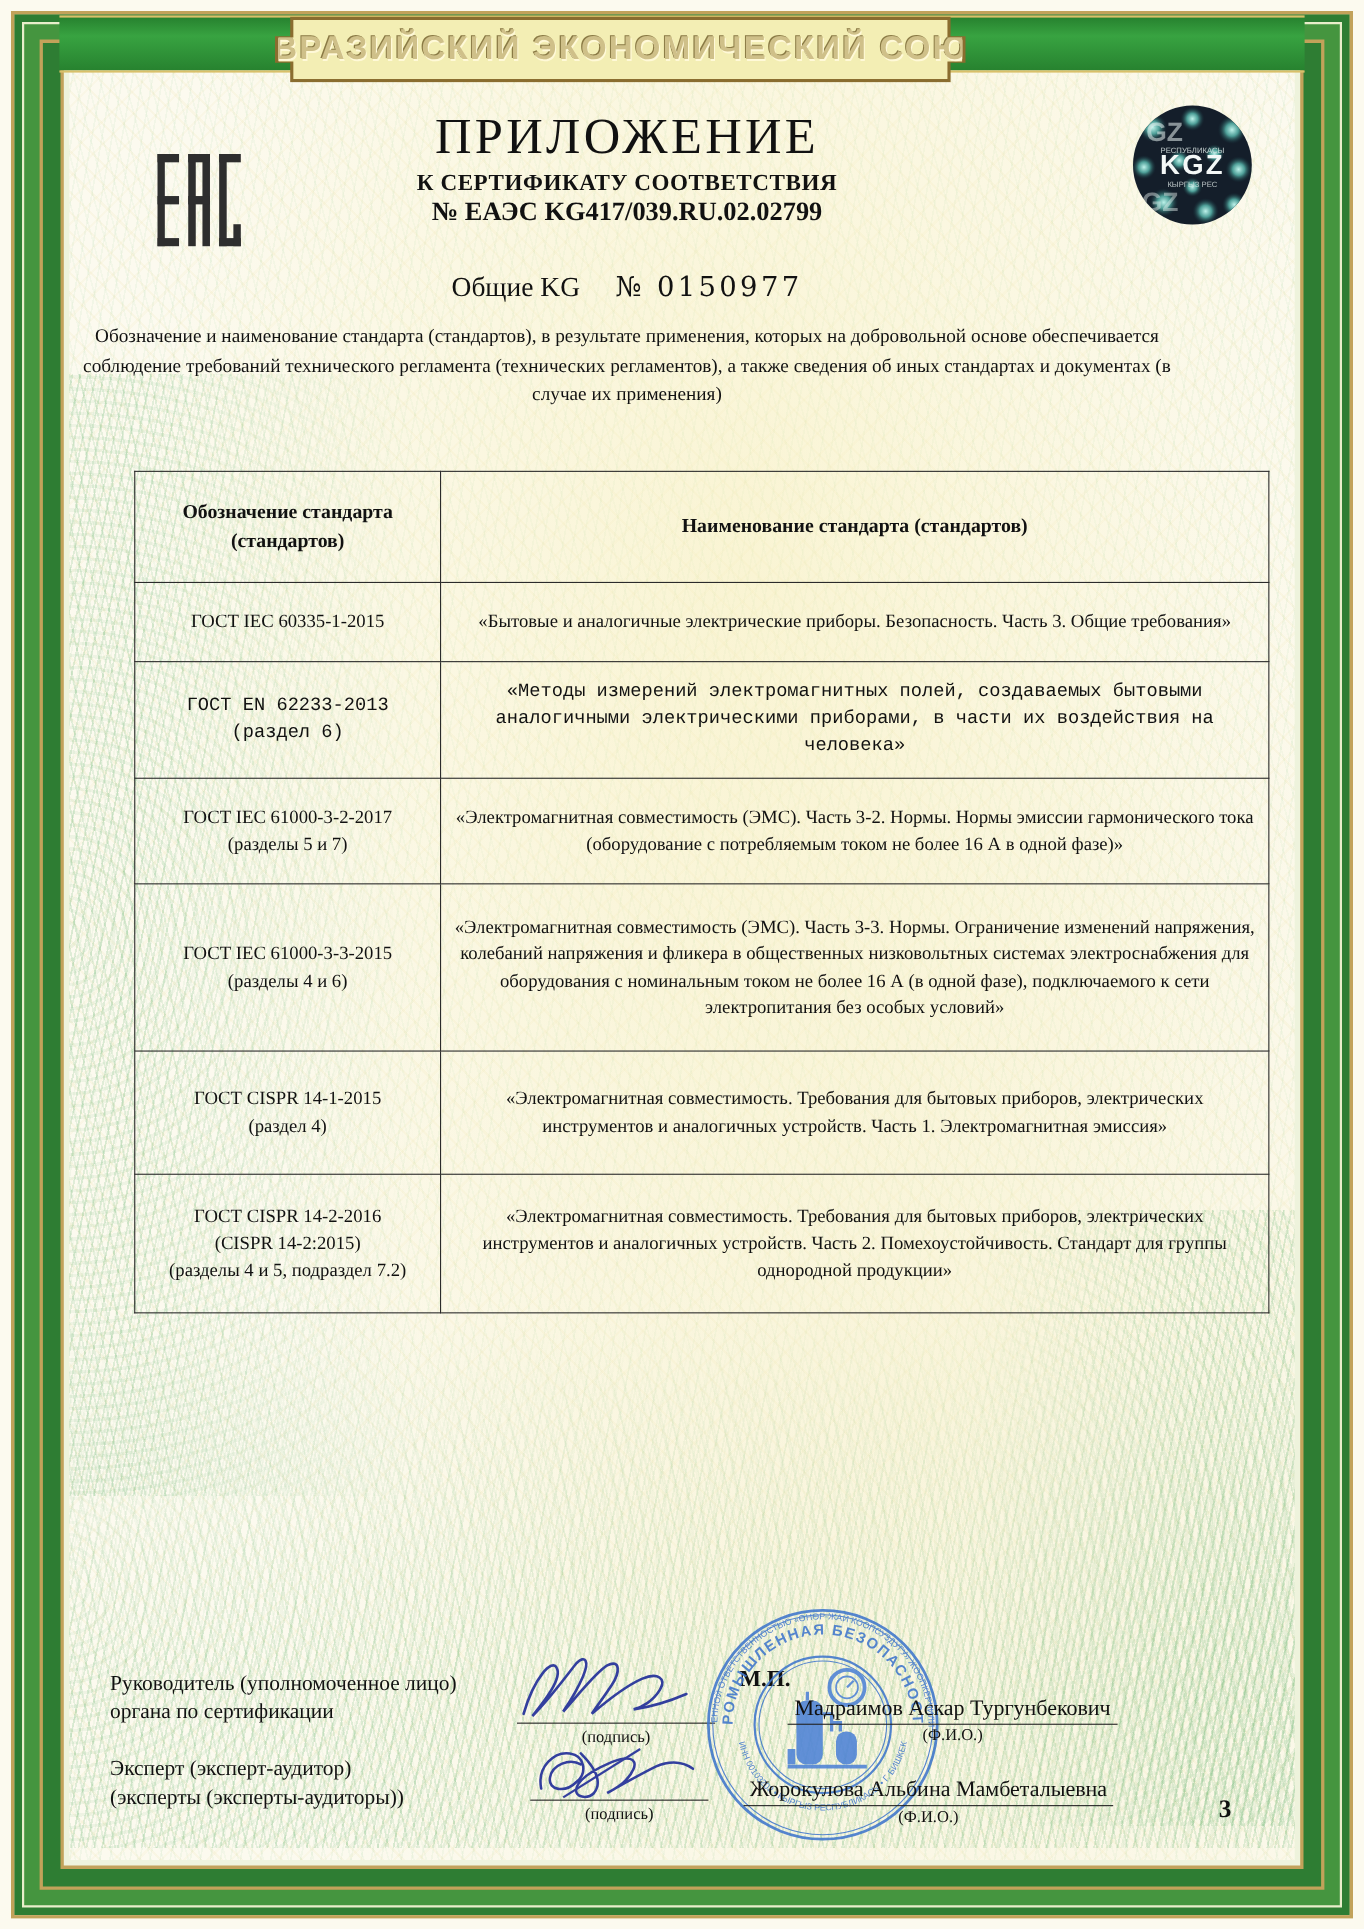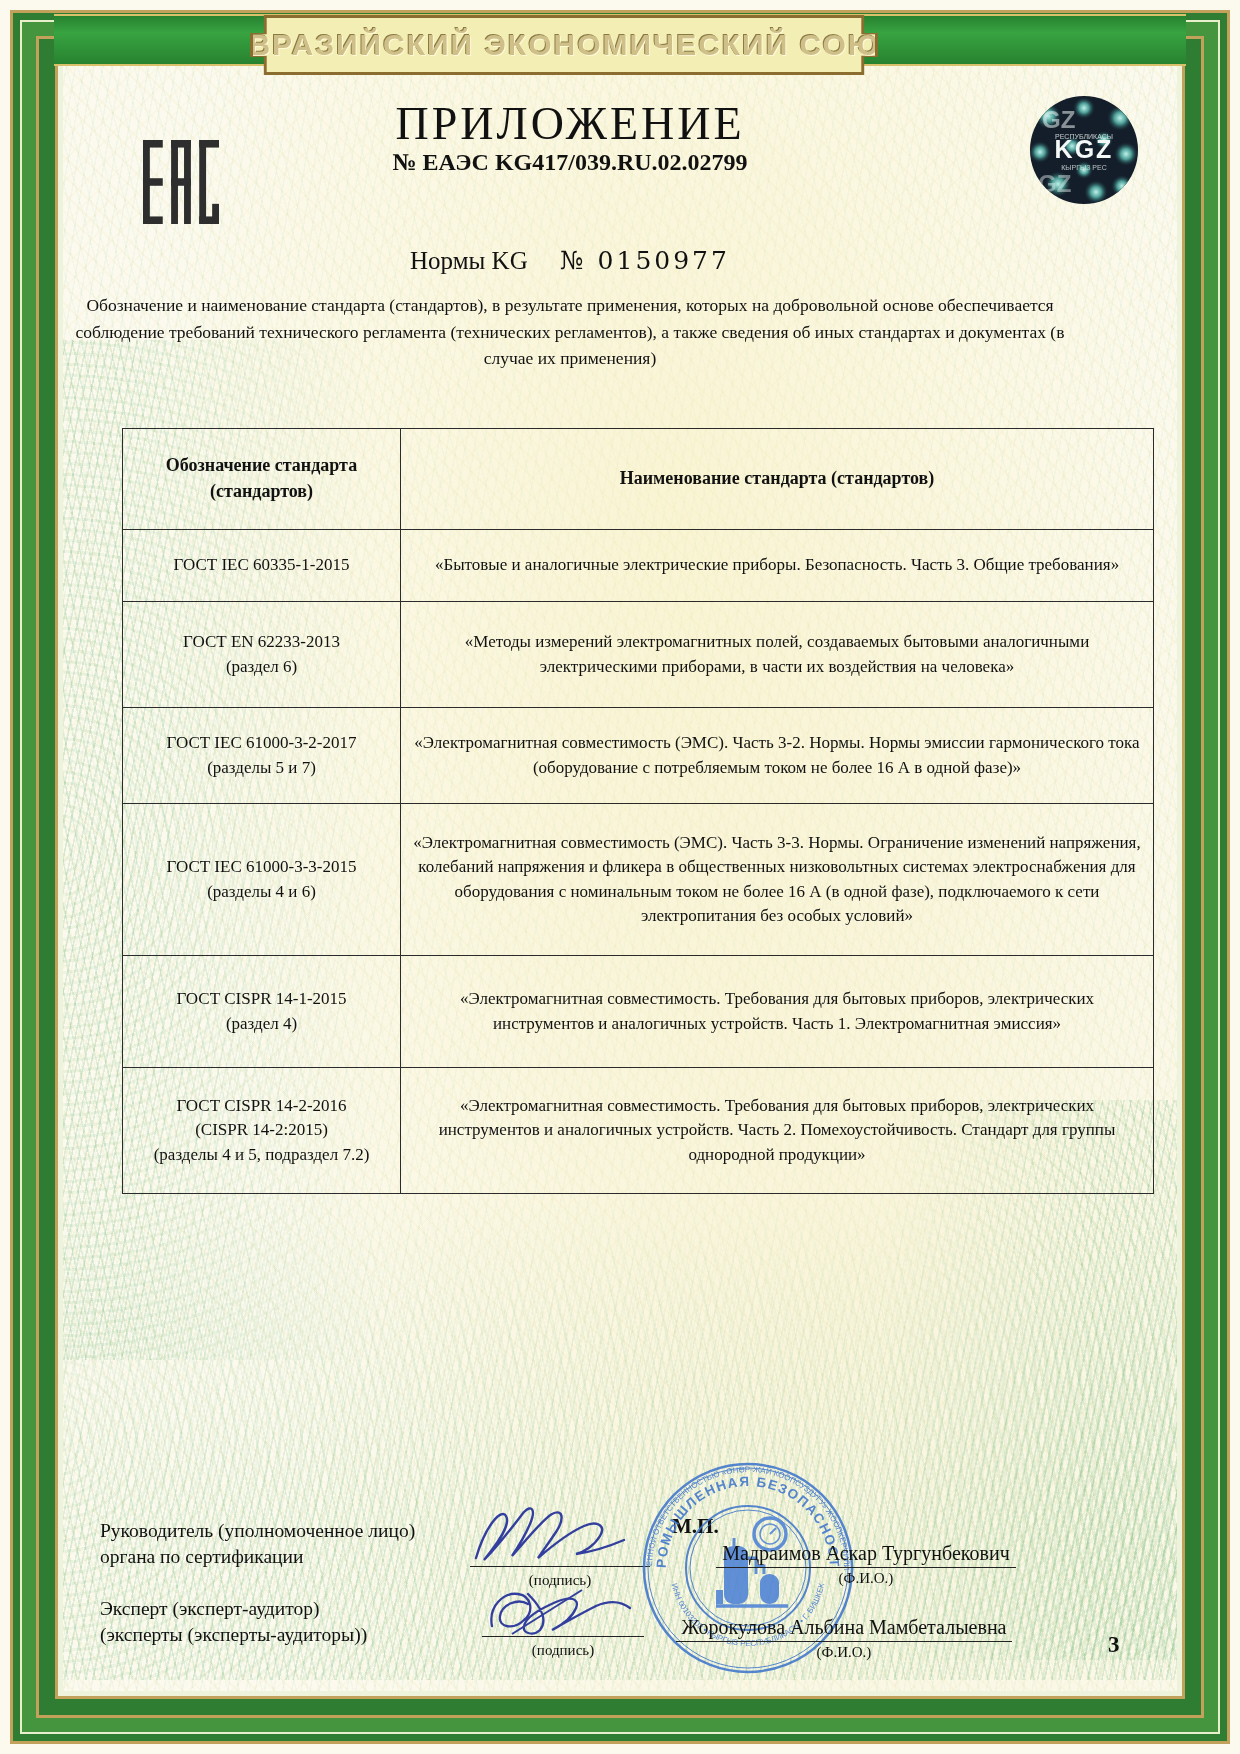--- a/index.html
+++ b/index.html
@@ -145,25 +145,26 @@
       <text x="14" y="34" font-size="24" font-weight="bold" fill="#e8f2f0" opacity="0.55">GZ</text>
       <text x="10" y="98" font-size="24" font-weight="bold" fill="#e8f2f0" opacity="0.45">GZ</text>
       <text x="56" y="64" font-size="25" font-weight="bold" fill="#f4f8f7" text-anchor="middle" letter-spacing="2">KGZ</text>
       <text x="56" y="45" font-size="7" fill="#dfe9e7" text-anchor="middle" opacity="0.85">РЕСПУБЛИКАСЫ</text>
       <text x="56" y="76" font-size="7" fill="#dfe9e7" text-anchor="middle" opacity="0.8">КЫРГЫЗ РЕС</text>
     </g>
   </svg>
 
   <div class="z headings">
     <div class="doc-title">ПРИЛОЖЕНИЕ</div>
+    <div class="doc-subtitle">К СЕРТИФИКАТУ СООТВЕТСТВИЯ</div>
     <div class="doc-number">№ ЕАЭС KG417/039.RU.02.02799</div>
   </div>
 
   <div class="z series-line">
-    <span>Нормы KG</span>
+    <span>Общие KG</span>
     <span class="series-number">№ 0150977</span>
   </div>
 
   <div class="z intro">Обозначение и наименование стандарта (стандартов), в результате применения, которых на добровольной основе обеспечивается соблюдение требований технического регламента (технических регламентов), а также сведения об иных стандартах и документах (в случае их применения)</div>
 
   <div class="z table-wrap">
     <table>
       <colgroup>
           <col style="width:278px">
           <col>
@@ -173,21 +174,21 @@
           <th class="pre">Обозначение стандарта
 (стандартов)</th>
           <th>Наименование стандарта (стандартов)</th>
         </tr>
       </thead>
       <tbody>
           <tr style="height: 72px;">
             <td class="pre">ГОСТ IEC 60335-1-2015</td>
             <td>«Бытовые и аналогичные электрические приборы. Безопасность. Часть 3. Общие требования»</td>
           </tr>
-          <tr style="height: 106px;">
+          <tr style="height: 106px; font-family: Liberation Mono, monospace;">
             <td class="pre">ГОСТ EN 62233-2013
 (раздел 6)</td>
             <td>«Методы измерений электромагнитных полей, создаваемых бытовыми аналогичными электрическими приборами, в части их воздействия на человека»</td>
           </tr>
           <tr style="height: 96px;">
             <td class="pre">ГОСТ IEC 61000-3-2-2017
 (разделы 5 и 7)</td>
             <td>«Электромагнитная совместимость (ЭМС). Часть 3-2. Нормы. Нормы эмиссии гармонического тока (оборудование с потребляемым током не более 16 А в одной фазе)»</td>
           </tr>
           <tr style="height: 152px;">

